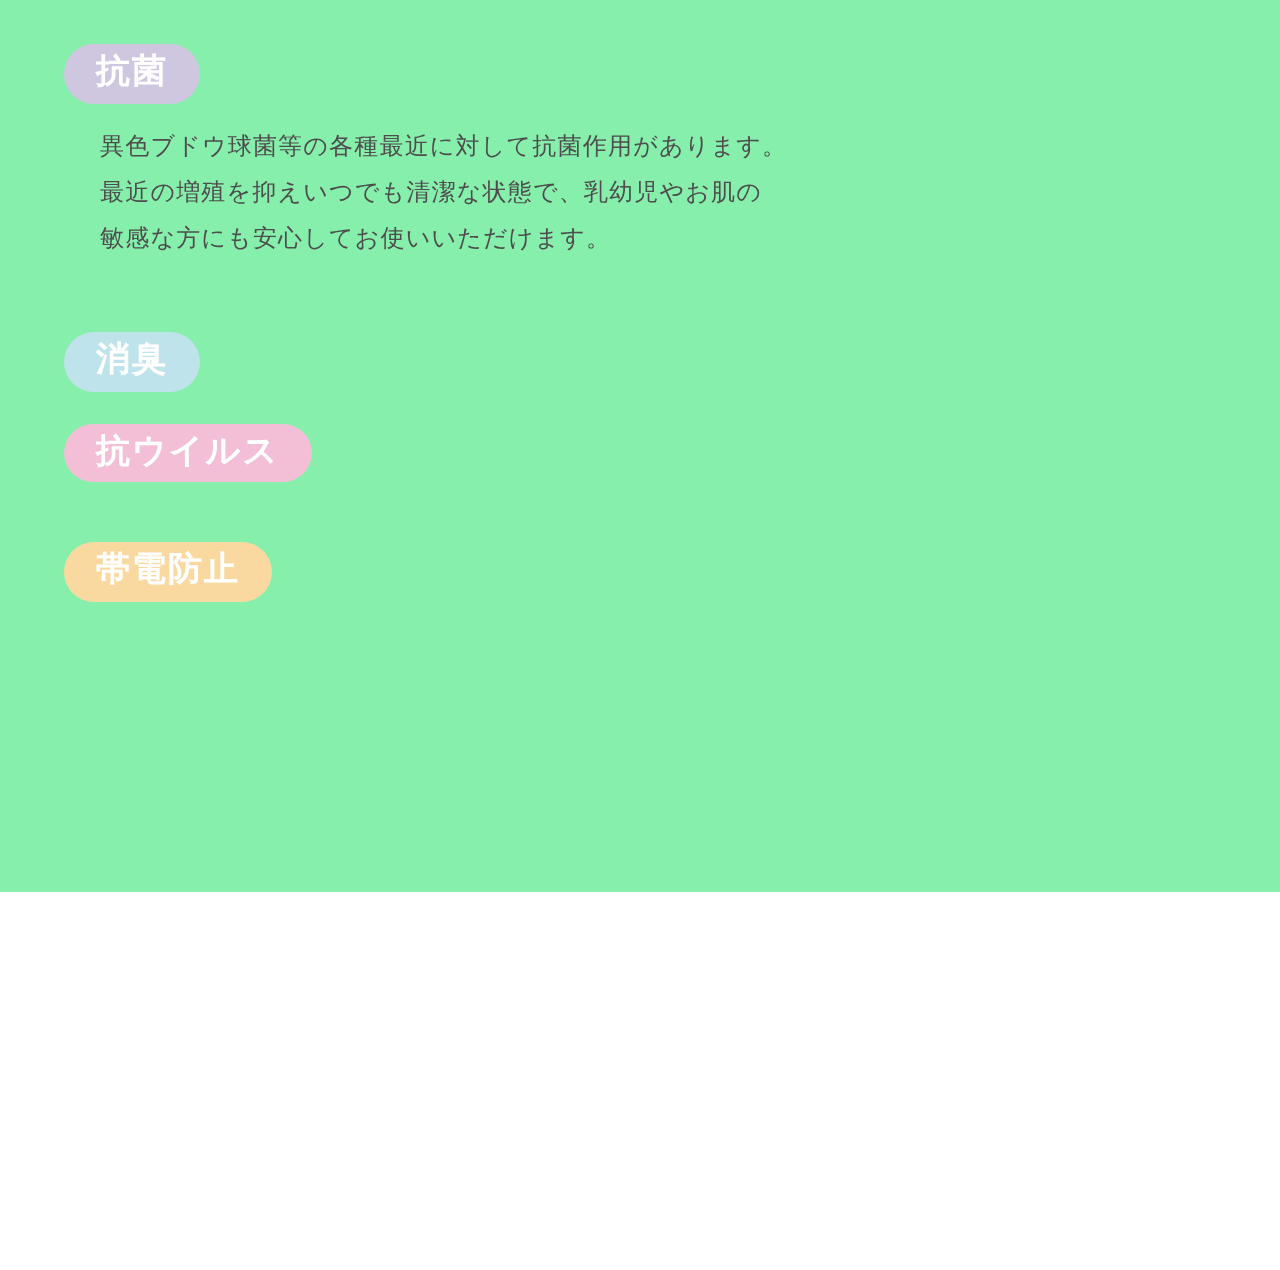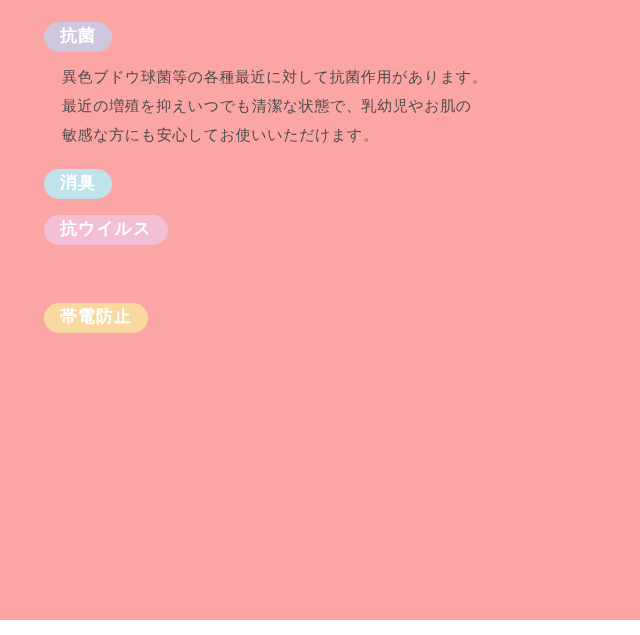--- a/index.html
+++ b/index.html
@@ -10,57 +10,57 @@
   body {
     width: 640px;
     height: 635px;
     font-family: "Liberation Sans", sans-serif;
     color: #4a4a4a;
     overflow: hidden;
   }
   .page {
     position: relative;
     width: 640px;
-    height: 620px;
-    background: #fca5a5;
+    height: 446px;
+    background: #86efac;
     box-sizing: border-box;
-    padding: 18px 40px 0 44px;
+    padding: 18px 40px 0 32px;
   }
   .section {
     margin-bottom: 6px;
   }
   .badge-row {
     margin: 0 0 10px 0;
   }
   .badge {
     display: inline-block;
     padding: 5px 16px 6px 16px;
     border-radius: 16px;
     color: #ffffff;
     font-size: 17px;
     font-weight: bold;
     letter-spacing: 1px;
     line-height: 1.1;
     white-space: nowrap;
   }
   .body-text {
-    font-size: 15px;
+    font-size: 12px;
     line-height: 1.95;
     letter-spacing: 0.6px;
     color: #4d4d4d;
     margin: 0 0 0 18px;
     white-space: pre-line;
   }
   .sec-antibacterial .badge { background: #cfc6e0; }
   .sec-deodorant .badge { background: #bfe3ea; }
   .sec-antivirus .badge { background: #f3bfd6; }
   .sec-antistatic .badge { background: #fad9a0; }
 
   .sec-antibacterial { margin-top: 4px; }
-  .sec-deodorant { margin-top: 20px; }
+  .sec-deodorant { margin-top: 34px; }
   .sec-antivirus { margin-top: 16px; }
   .sec-antistatic { margin-top: 30px; }
 </style>
 </head>
 <body>
 
 <div class="page">
 
   <div class="section sec-antibacterial">
     <div class="badge-row">
@@ -78,17 +78,17 @@
   </div>
 
   <div class="section sec-antivirus">
     <div class="badge-row">
       <span class="badge" style="background: rgb(243, 191, 214);">抗ウイルス</span>
     </div>
   </div>
 
   <div class="section sec-antistatic">
     <div class="badge-row">
-      <span class="badge" style="background: rgb(250, 217, 160); margin-top: 28px;">帯電防止</span>
+      <span class="badge" style="background: rgb(250, 217, 160);">帯電防止</span>
     </div>
   </div>
 
 </div>
 
 </body></html>

